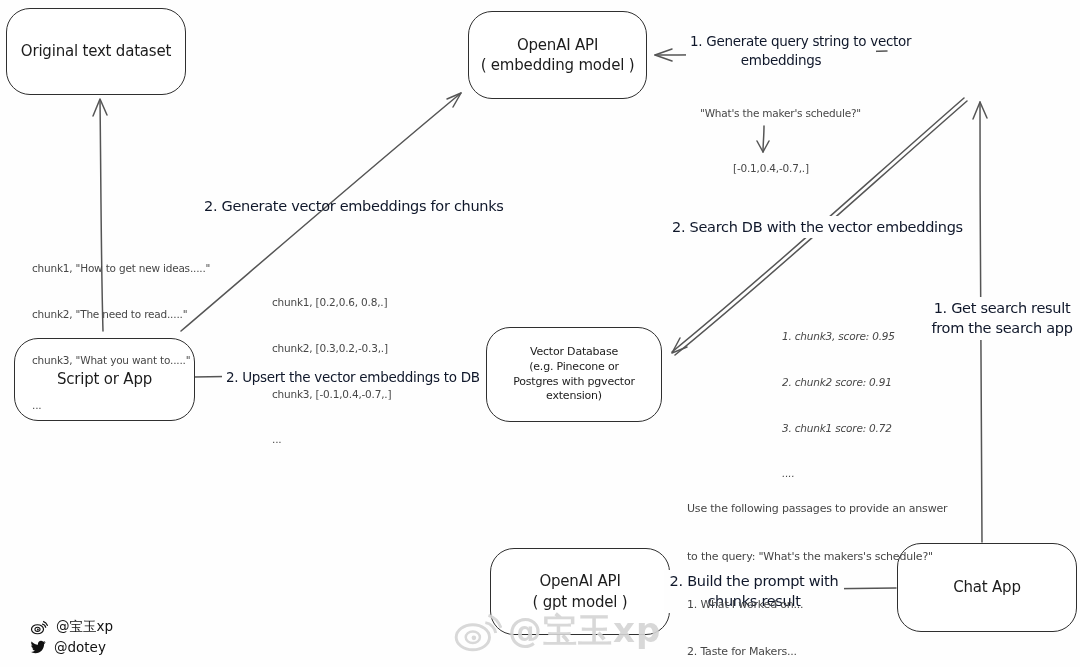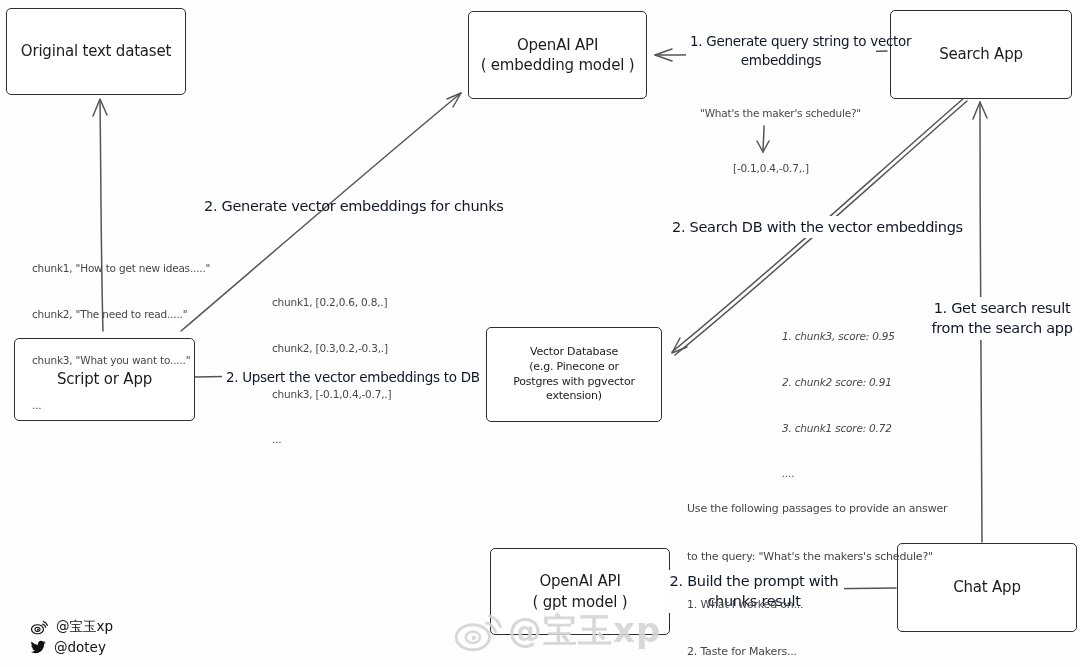--- a/index.html
+++ b/index.html
@@ -3,21 +3,21 @@
 <meta charset="utf-8">
 <style>
   html,body{margin:0;padding:0;background:#ffffff;}
   .canvas{
     position:relative;width:1080px;height:667px;background:#fefefe;overflow:hidden;
     font-family:"DejaVu Sans",sans-serif;color:#1c1c1c;
   }
   svg.lines{position:absolute;left:0;top:0;z-index:1;}
   svg.lines path{fill:none;stroke:#555;stroke-width:1.5;stroke-linecap:round;}
   .box{
-    position:absolute;z-index:2;background:#fff;border:1.6px solid #2f2f2f;border-radius:5px;
+    position:absolute;z-index:2;background:#fff;border:1.6px solid #2f2f2f;border-radius:24px;
     display:flex;flex-direction:column;align-items:center;justify-content:center;
     font-size:15px;line-height:1.35;text-align:center;letter-spacing:-.2px;
   }
   .lbl{
     position:absolute;z-index:3;font-size:13.5px;letter-spacing:-.3px;color:#0f172a;
     white-space:nowrap;line-height:1.4;
   }
   .lbl.masked{background:#fefefe;padding:1px 4px;}
   .lbl.center{text-align:center;white-space:normal;}
   .ann{
@@ -86,23 +86,20 @@
 
   <div class="box" style="left:6px;top:8px;width:178px;height:85px;">
     <span>Original text dataset</span>
   </div>
 
   <div class="box" style="left:468px;top:11px;width:177px;height:86px;">
     <span>OpenAI API</span>
     <span>( embedding model )</span>
   </div>
 
-  <div class="box" style="left:890px;top:10px;width:180px;height:87px;">
-    <span>Search App</span>
-  </div>
 
   <div class="box" style="left:14px;top:338px;width:179px;height:81px;text-align:center;">
     <span>Script or App</span>
   </div>
 
   <div class="box" style="left:486px;top:327px;width:174px;height:93px;font-size:11px;">
     <span>Vector Database</span>
     <span>(e.g. Pinecone or</span>
     <span>Postgres with pgvector</span>
     <span>extension)</span>

